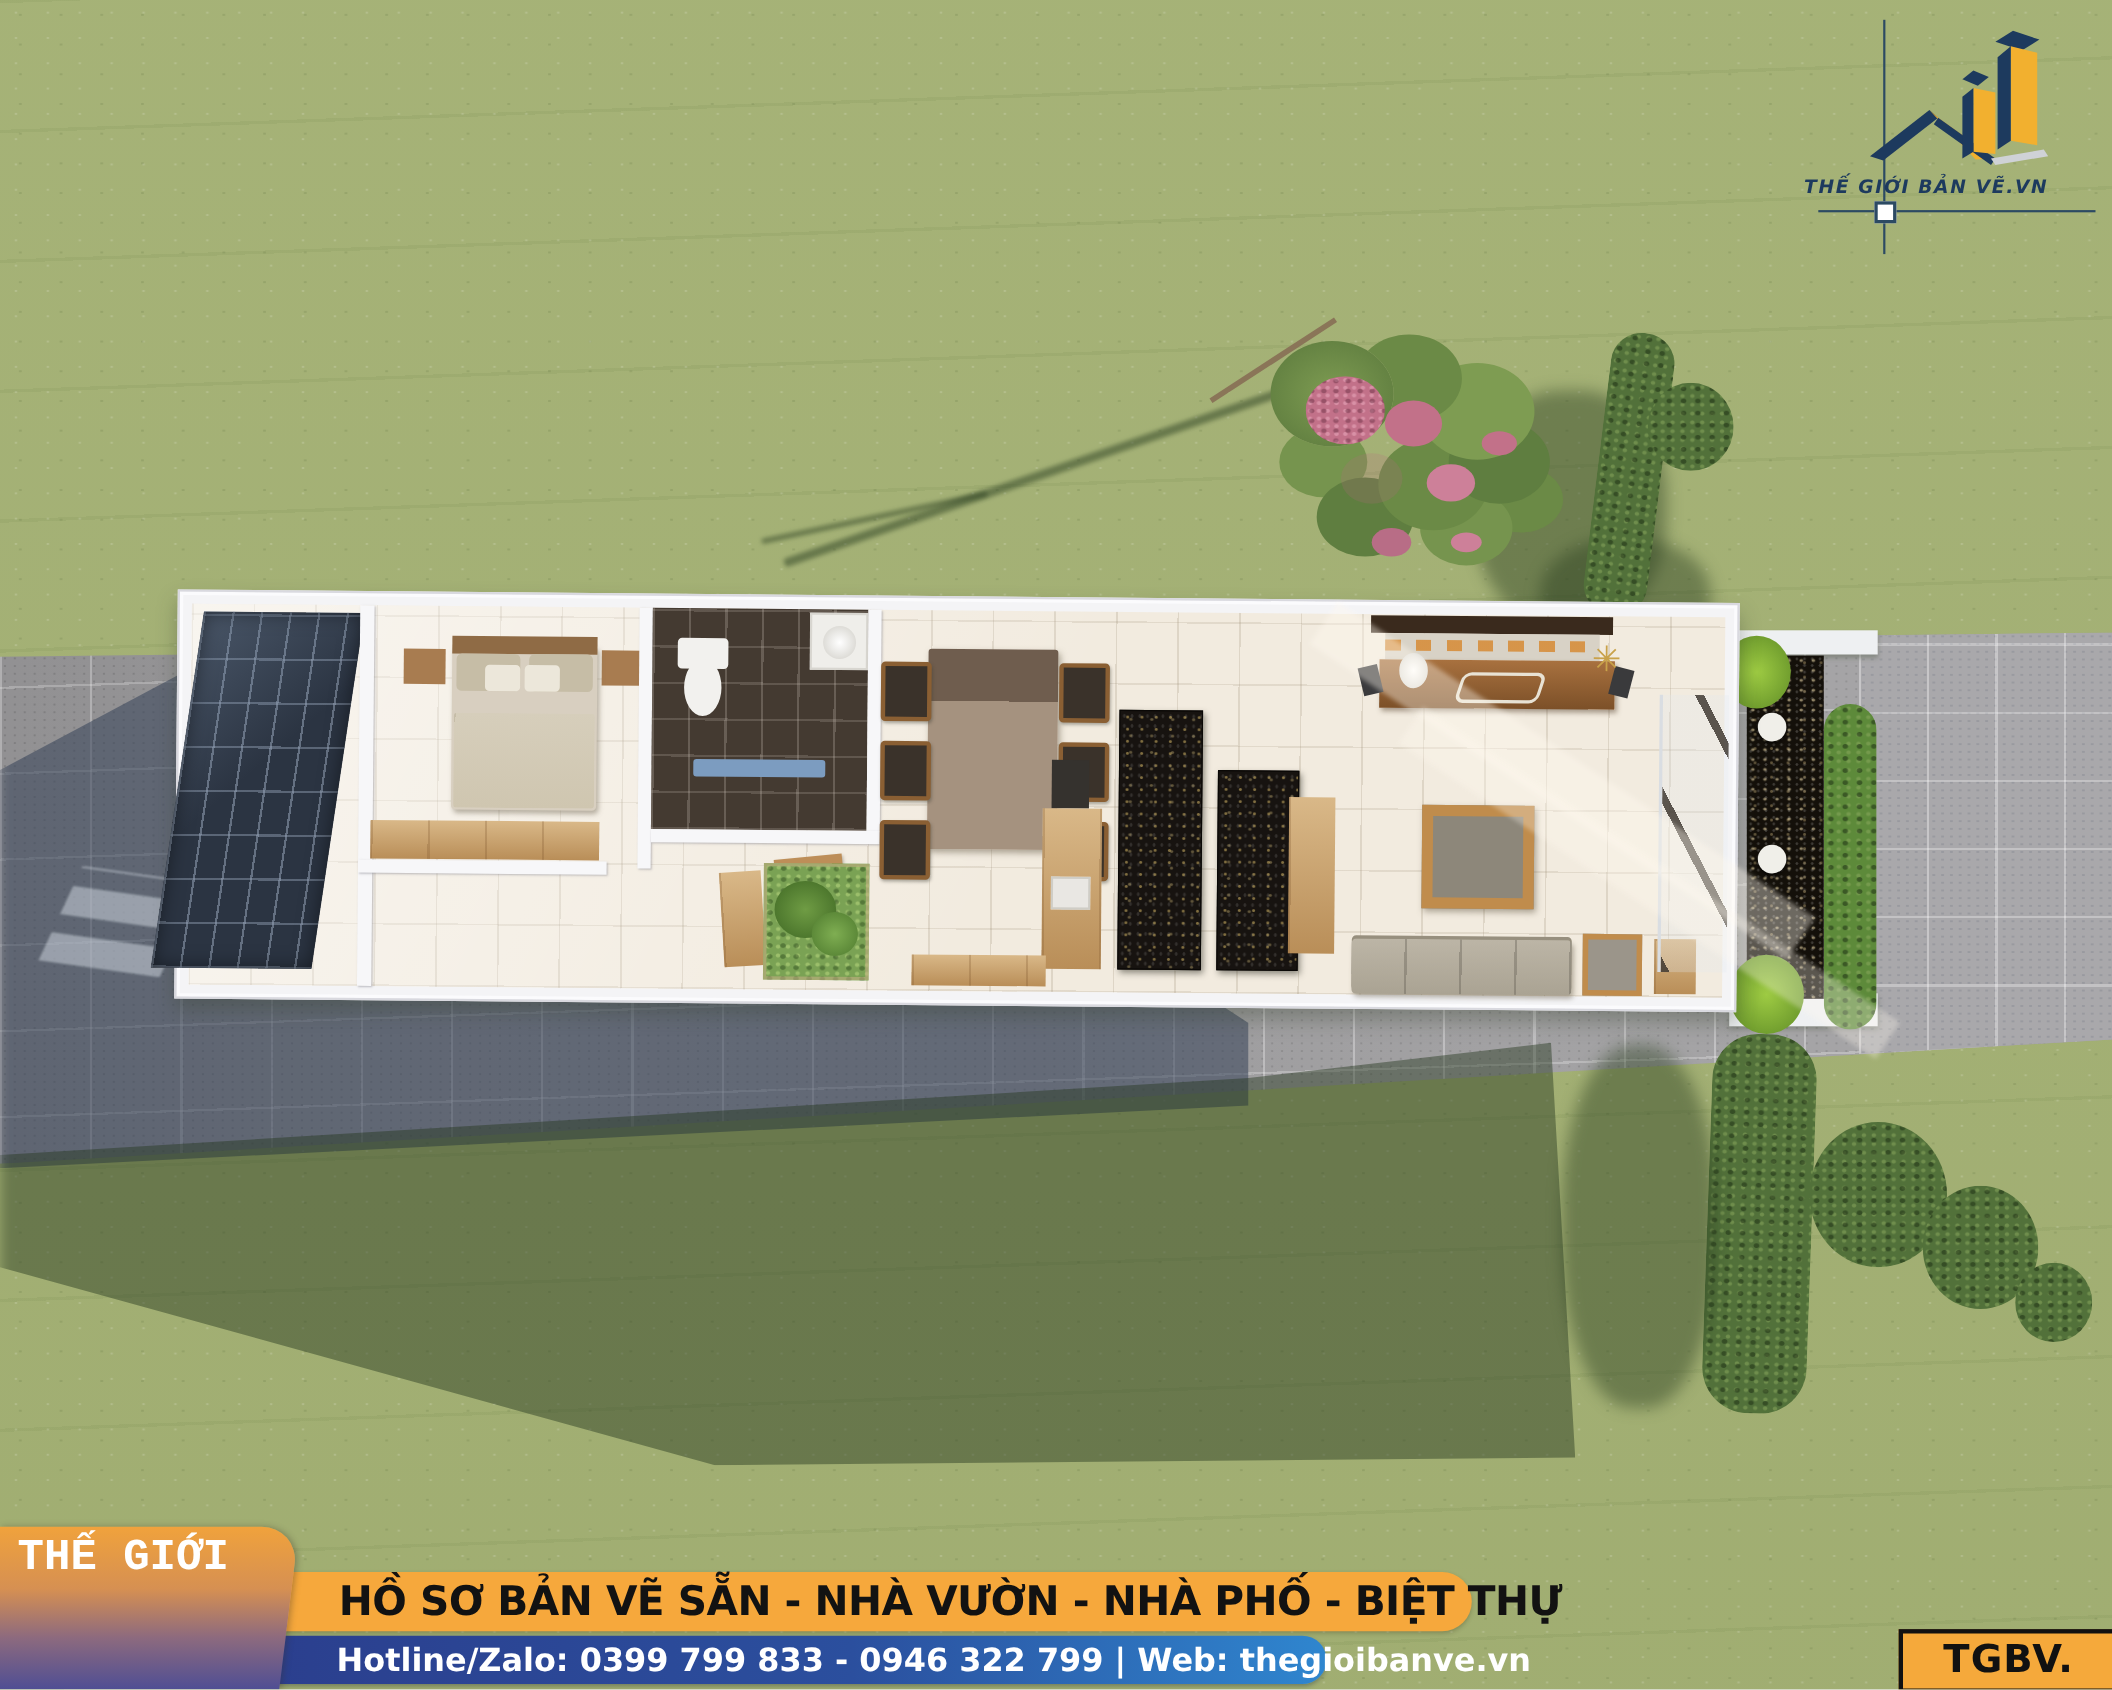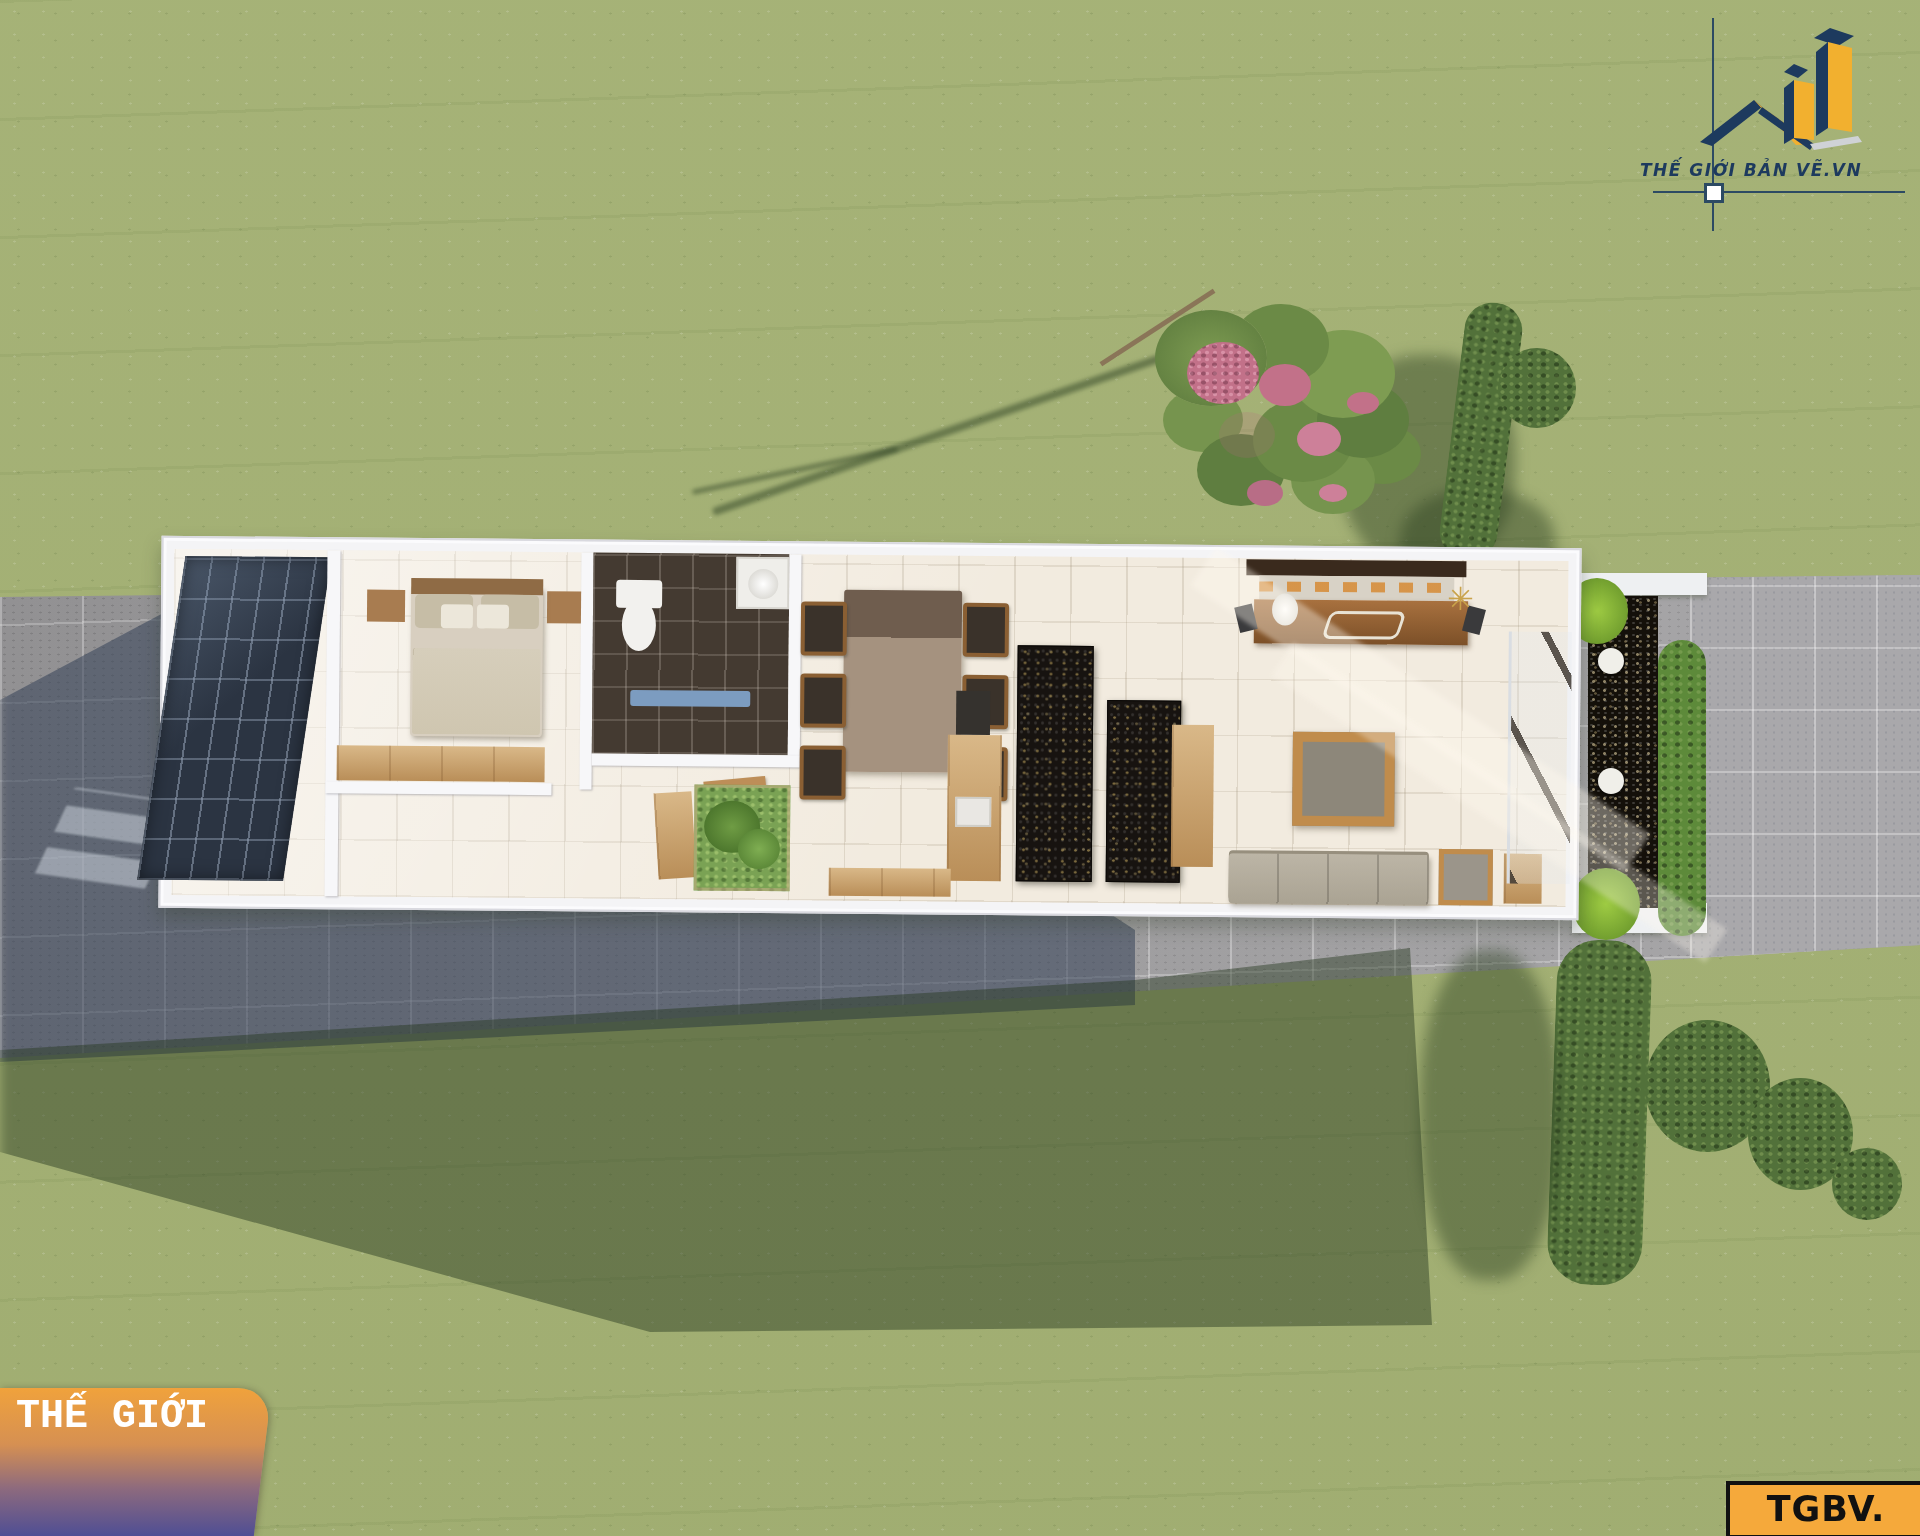--- a/index.html
+++ b/index.html
@@ -278,20 +278,26 @@
       <polygon points="138,18 162,24 162,108 138,104" fill="#f2b02f"></polygon>
       <polygon points="126,28 138,18 138,104 126,112" fill="#1d3a5e"></polygon>
       <polygon points="94,48 104,40 118,46 108,54" fill="#1d3a5e"></polygon>
       <polygon points="104,56 124,60 124,116 104,114" fill="#f2b02f"></polygon>
       <polygon points="94,64 104,56 104,114 94,120" fill="#1d3a5e"></polygon>
       <polygon points="120,120 168,112 172,118 124,126" fill="#cfd2d6"></polygon>
     </svg>
     <div class="abs logo-text">THẾ GIỚI BẢN VẼ.VN</div>
   </div>
 
+  <div class="abs services-bar">
+    <span>HỒ SƠ BẢN VẼ SẴN - NHÀ VƯỜN - NHÀ PHỐ - BIỆT THỰ</span>
+  </div>
+  <div class="abs contact-bar">
+    <span>Hotline/Zalo: 0399 799 833 - 0946 322 799 | Web: thegioibanve.vn</span>
+  </div>
   <div class="abs brand-box">
     <div class="brand-bg"></div>
     <div class="brand-l1">THẾ GIỚI</div>
   </div>
   <div class="abs code-badge">
     <span>TGBV. 1230</span>
   </div>
 
 </div>
 

